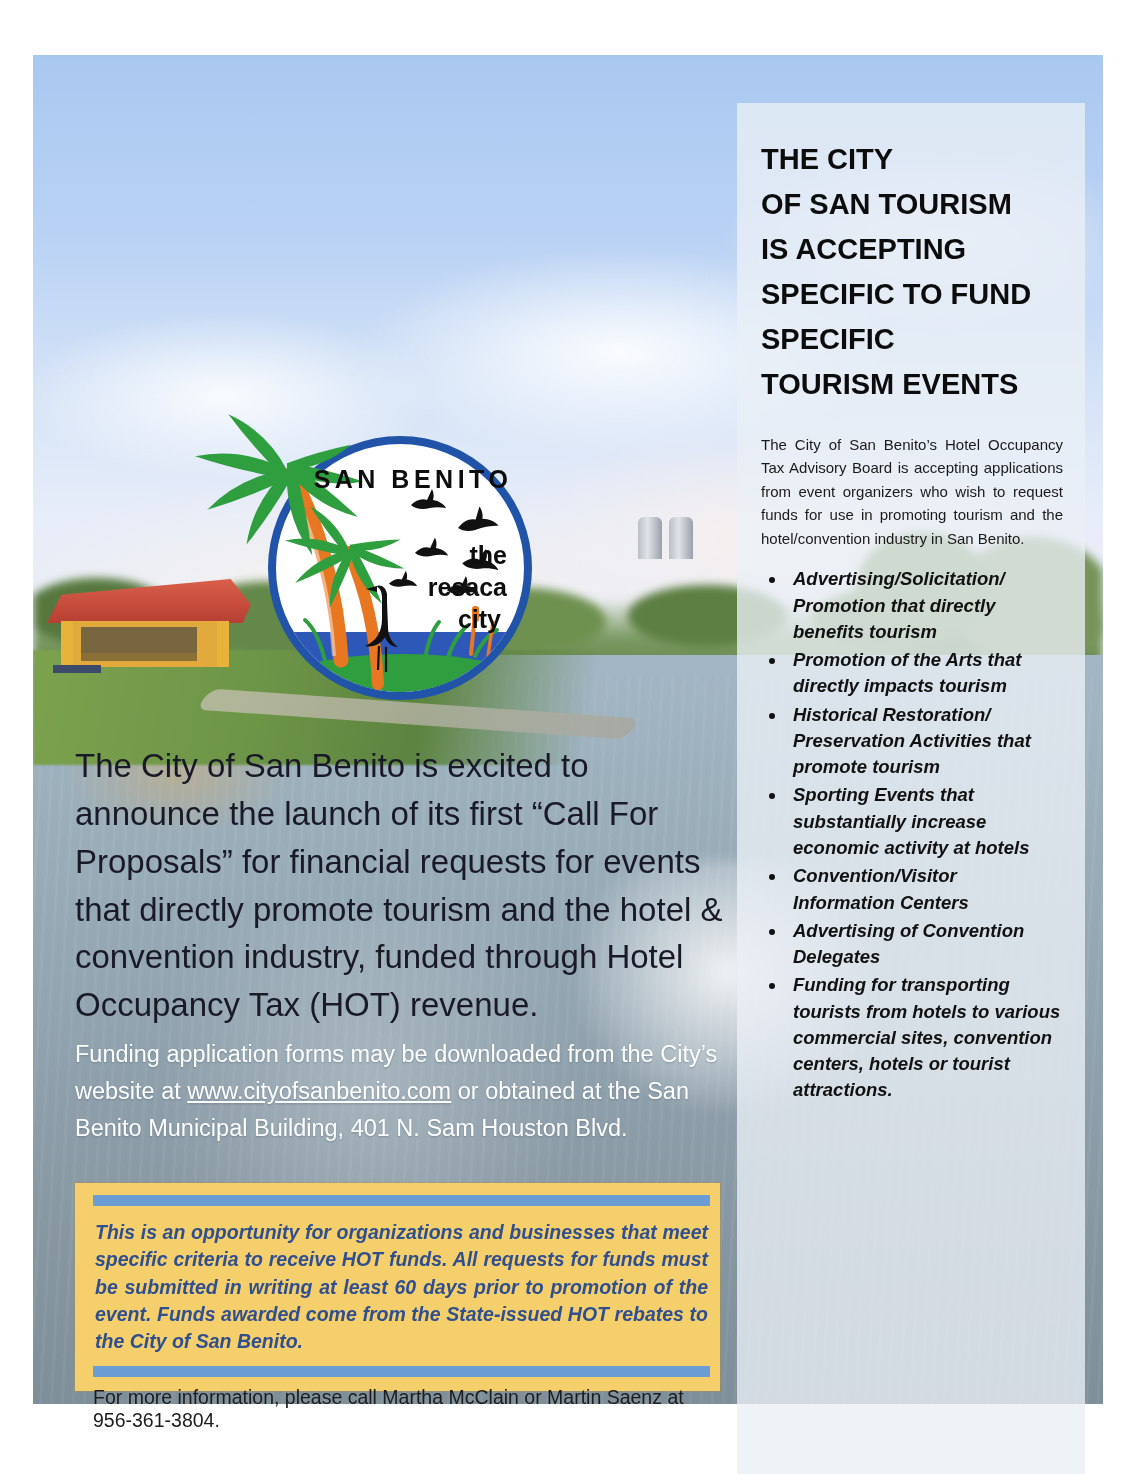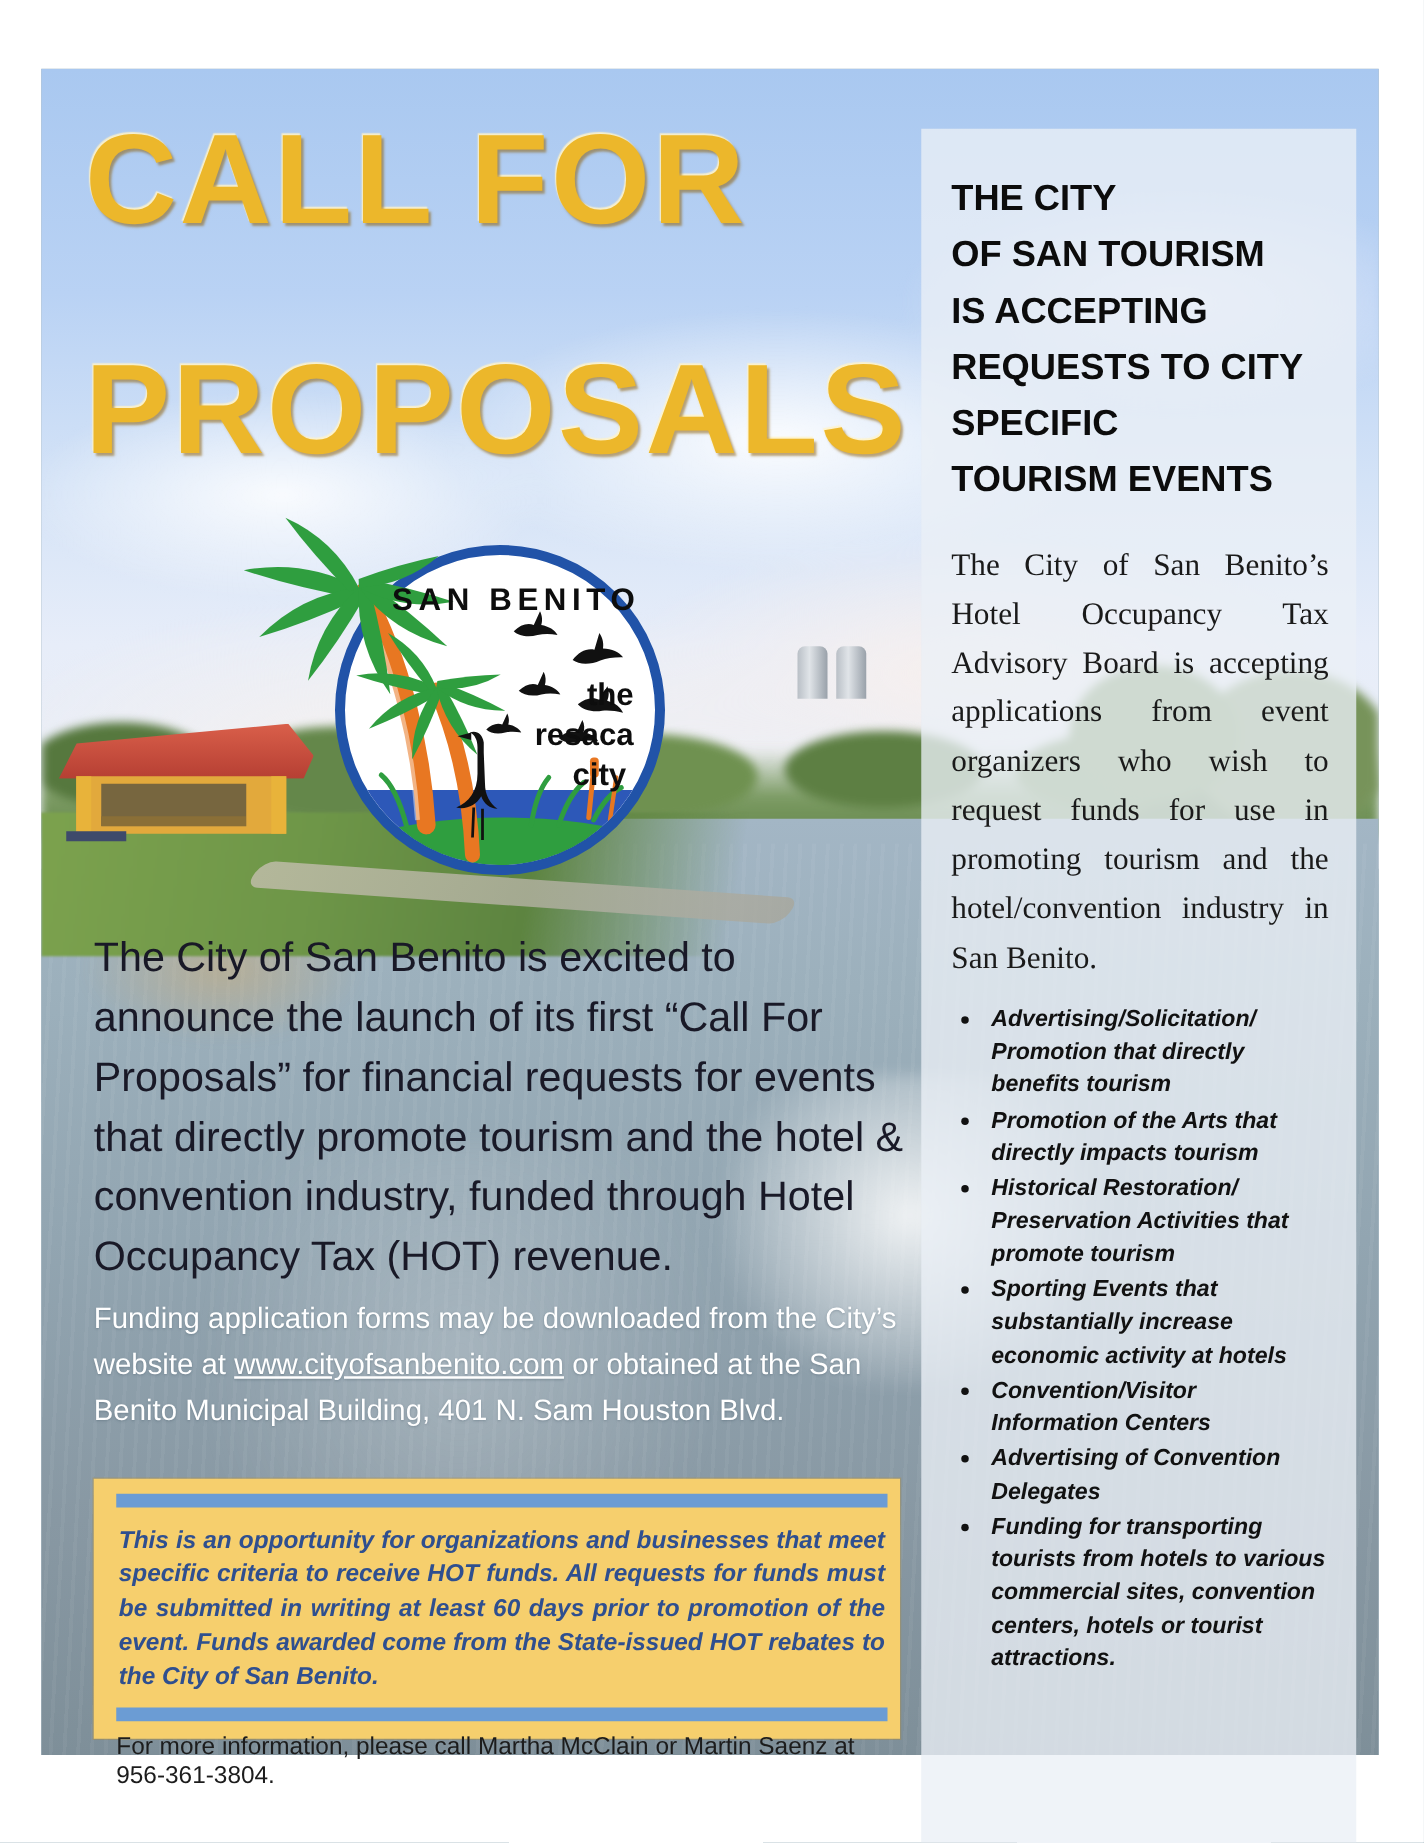--- a/index.html
+++ b/index.html
@@ -54,21 +54,21 @@
   .pav-base{left:6px;top:86px;width:48px;height:8px;background:#3e4a6b;}
   
   .title{position:absolute;left:68px;top:92px;color:#ECB72B;font-weight:700;
     font-size:102px;letter-spacing:2px;line-height:1;
     text-shadow:2px 3px 2px rgba(140,95,10,.55),-1px -1px 1px rgba(255,243,200,.9);}
   .title .l2{margin-top:82px;}
   
   .panel{position:absolute;left:737px;top:103px;width:348px;height:1436px;
     background:rgba(235,239,246,.78);box-sizing:border-box;padding:34px 22px 0 24px;color:#121212;}
   .panel-heading{font-weight:700;font-size:29px;line-height:1.55;letter-spacing:0;color:#0c0c0c;}
-  .panel-intro{margin-top:26px;font-size:25px;line-height:1.57;text-align:justify;color:#1a1a1a;font-family:Liberation Serif, serif;}
+  .panel-intro{margin-top:26px;font-size:15px;line-height:1.57;text-align:justify;color:#1a1a1a;}
   .panel-subhead{margin-top:18px;font-weight:700;font-size:19.5px;line-height:1.38;color:#111;}
   .panel ul{margin:16px 0 0 0;padding:0 0 0 26px;list-style:disc outside;}
   .panel li{font-weight:700;font-size:18.5px;line-height:1.42;padding-left:6px;margin:0 0 2px 0;color:#111;font-style:italic;}
   
   .lead{position:absolute;left:75px;top:742px;width:648px;font-size:33px;line-height:1.45;color:#191927;}
   .funding{position:absolute;left:75px;top:1036px;width:648px;font-size:23.5px;line-height:1.57;color:#ffffff;
     text-shadow:0 1px 2px rgba(60,80,95,.35);}
   .funding a{color:#ffffff;text-decoration:underline;text-align:center;}
   
   .notice{position:absolute;left:75px;top:1183px;width:645px;height:208px;background:#F6CF6D;
@@ -103,24 +103,20 @@
       <div class="roof"></div>
       <div class="pav-body">
         <div class="pav-interior"></div>
         <div class="pav-pillar" style="left:0;"></div>
         <div class="pav-pillar" style="right:0;"></div>
       </div>
       <div class="pav-base"></div>
     </div>
   </div>
 
-  <div class="title">
-    <div>CALL FOR</div>
-    <div class="l2">PROPOSALS</div>
-  </div>
 
   <svg class="logo" viewBox="0 0 360 300">
     <defs>
       <clipPath id="circ">
           <circle cx="225" cy="160" r="124"></circle>
         </clipPath>
       <path id="leaf" d="M0,0 Q-38,-20 -80,-12 Q-44,0 -4,7 Z" fill="#2f9e3f"></path>
       <path id="bird" d="M0,7 C5,2 11,0 16,2 L21,-9 C23,-5 23,-1 22,2 C28,3 33,6 35,10 C29,9 24,9 19,10 C12,12 4,11 0,7 Z" fill="#111"></path>
     </defs>
     <circle cx="225" cy="160" r="128" fill="#ffffff" stroke="#2153A8" stroke-width="8"></circle>
@@ -183,21 +179,21 @@
     <text x="332" y="156" text-anchor="end" font-family="Liberation Sans, sans-serif" font-size="25" font-weight="bold" fill="#0d0d0d">the</text>
     <text x="332" y="188" text-anchor="end" font-family="Liberation Sans, sans-serif" font-size="25" font-weight="bold" fill="#0d0d0d">resaca</text>
     <text x="326" y="220" text-anchor="end" font-family="Liberation Sans, sans-serif" font-size="25" font-weight="bold" fill="#0d0d0d">city</text>
   </svg>
 
   <div class="panel">
     <div class="panel-heading">
       <div>THE CITY</div>
       <div>OF SAN TOURISM</div>
       <div>IS ACCEPTING</div>
-      <div>REQUESTS TO CITY</div>
+      <div>SPECIFIC TO FUND</div>
       <div>SPECIFIC</div>
       <div>TOURISM EVENTS</div>
     </div>
     <div class="panel-intro">The City of San Benito’s Hotel Occupancy Tax Advisory Board is accepting applications from event organizers who wish to request funds for use in promoting tourism and the hotel/convention industry in San Benito.</div>
     <ul>
       <li>Advertising/Solicitation/ Promotion that directly benefits tourism</li>
       <li>Promotion of the Arts that directly impacts tourism</li>
       <li>Historical Restoration/ Preservation Activities that promote tourism</li>
       <li>Sporting Events that substantially increase economic activity at hotels</li>
       <li>Convention/Visitor Information Centers</li>

